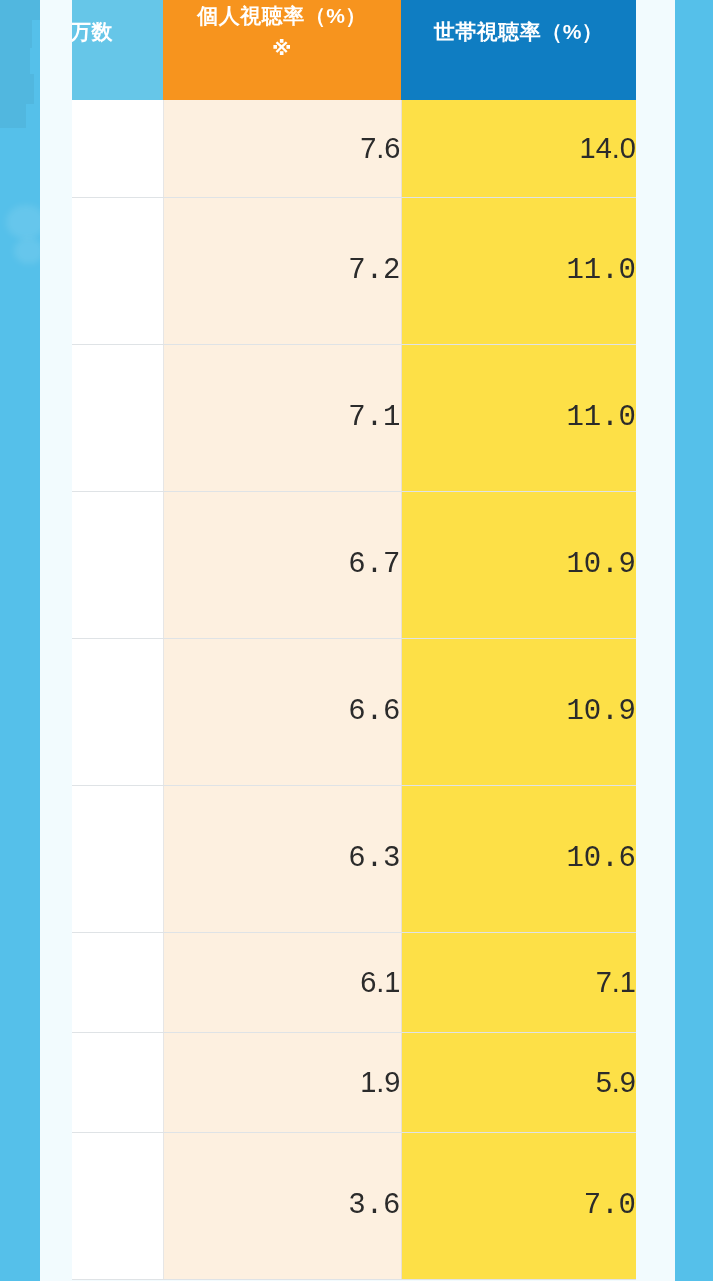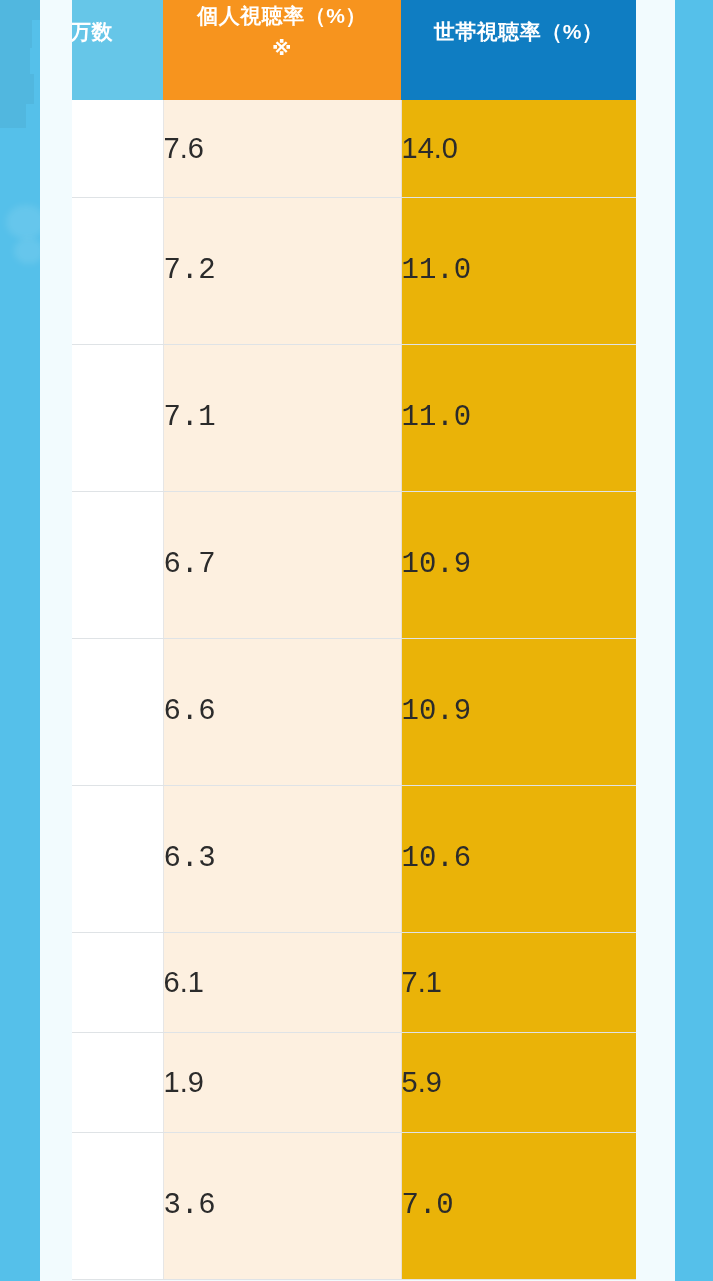--- a/index.html
+++ b/index.html
@@ -62,30 +62,30 @@
     line-height:1.5;
     letter-spacing:0.5px;
     padding:0 4px;
   }
   th.h1 { background:#66c6e8; }
   th.h2 { background:#f7941e; }
   th.h3 { background:#0f7dc2; }
   .note { display:block; font-size:20px; font-weight:700; line-height:1.6; }
 
   tbody td {
-    text-align:left;
+    text-align:right;
     vertical-align:middle;
     font-size:29px;
     color:#2b2b2b;
     border-bottom:1px solid #dfe3e6;
     font-weight:400;
   }
   td.d1 { background:#ffffff; text-align:left; padding-left:14px; border-right:1px solid #e6e6e6; }
   td.d2 { background:#fdf0e0; border-right:1px solid #e9dfd2; }
-  td.d3 { background:#eab308; }
+  td.d3 { background:#fde047; }
 
   tbody tr.r-tall  td { height:147px;font-family:Liberation Mono, monospace; }
   tbody tr.r-short td { height:100px; }
   tbody tr.r-first td { height:97px; }
 </style>
 </head>
 <body>
 
 <div id="page">
 

